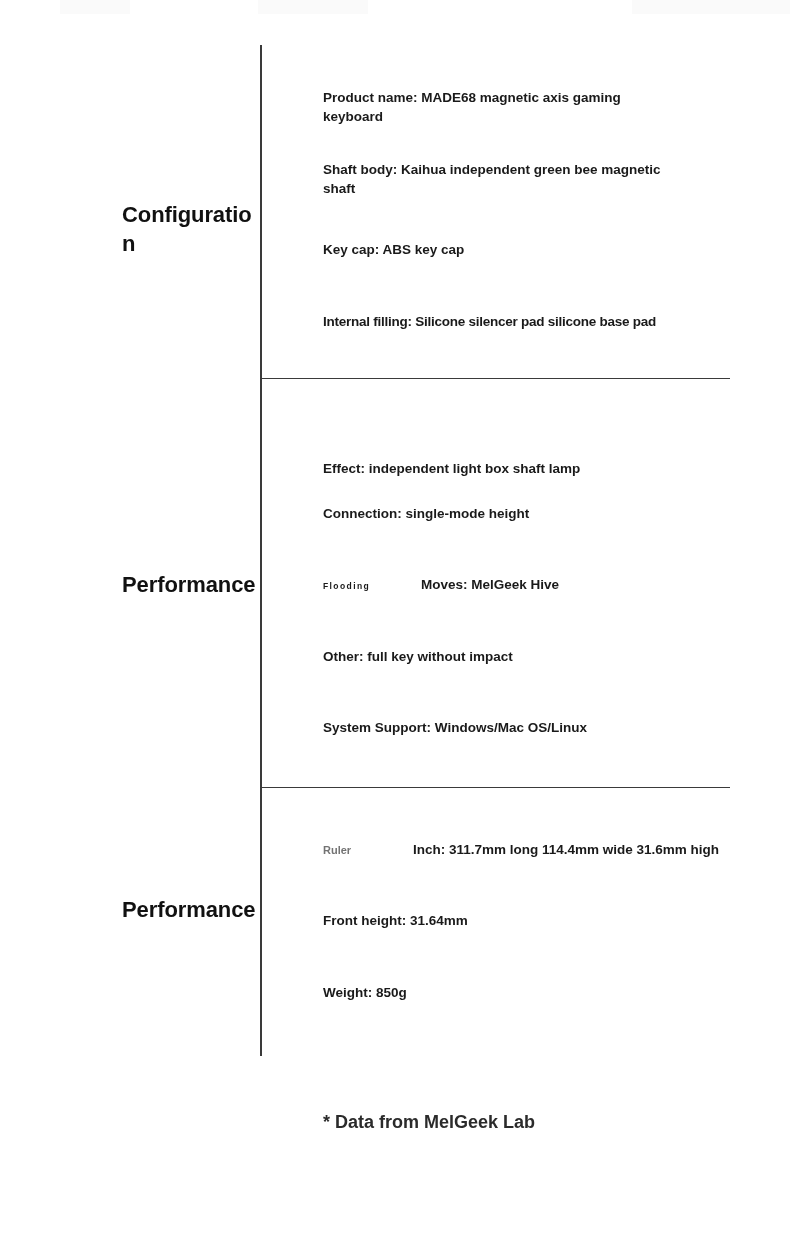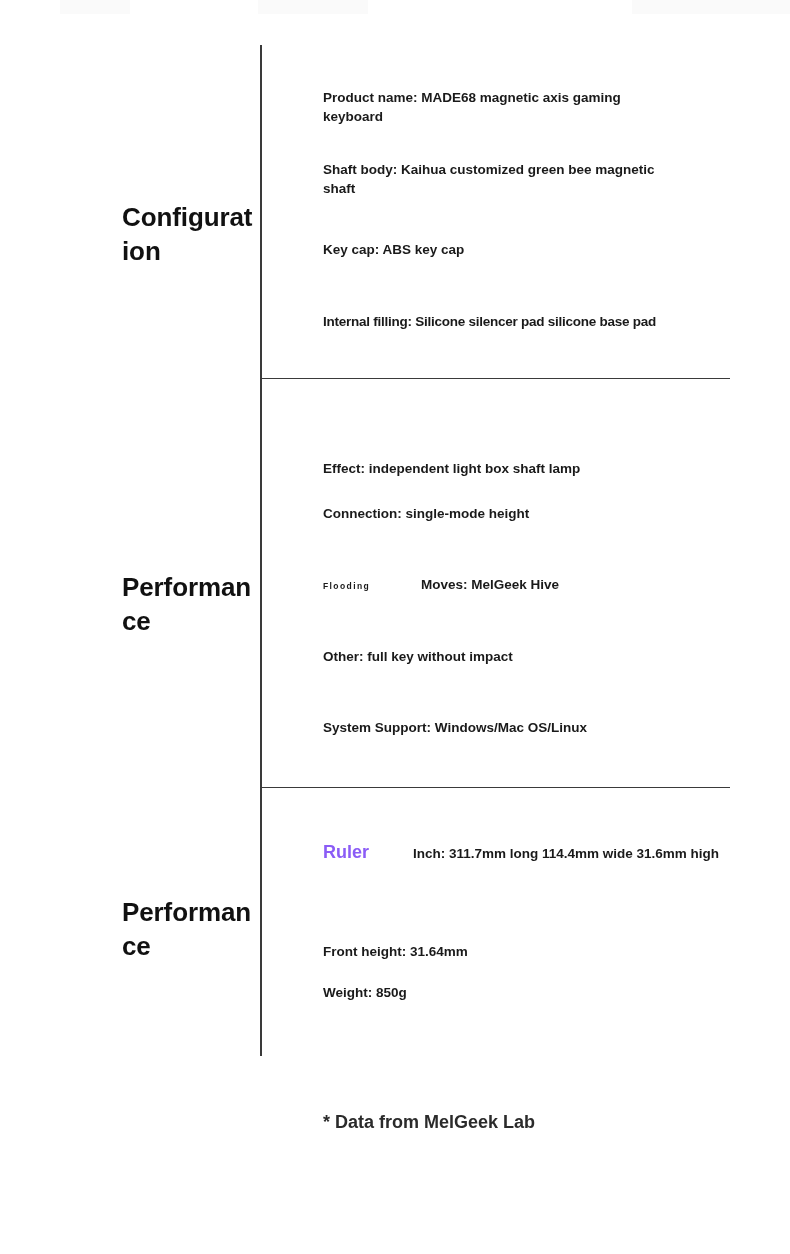--- a/index.html
+++ b/index.html
@@ -38,21 +38,21 @@
     position: absolute;
     left: 0;
     width: 790px;
   }
 
   
   .section-label {
     position: absolute;
     left: 122px;
     width: 136px;
-    font-size: 26px;
+    font-size: 22px;
     font-weight: bold;
     line-height: 1.32;
     color: #111111;
     word-break: break-all;
     letter-spacing: -0.1px;
   }
 
   .rows {
     position: absolute;
     left: 323px;
@@ -86,23 +86,23 @@
     font-weight: bold;
     vertical-align: baseline;
   }
   .sub-label.tiny {
     font-size: 8.5px;
     letter-spacing: 1.4px;
     width: 98px;
     color: #1a1a1a;
   }
   .sub-label.normal {
-    font-size: 18px;
+    font-size: 11px;
     width: 90px;
-    color: #8b5cf6;
+    color: #737373;
   }
   .row-value {
     display: inline-block;
     vertical-align: baseline;
   }
 
   .divider {
     position: absolute;
     left: 261px;
     width: 469px;
@@ -137,21 +137,21 @@
   <div class="top-artifact" style="left:632px; width:230px;"></div>
 
   <div class="vrule"></div>
 
   <div class="section">
     <div class="section-label" style="top:200px;">Configuration</div>
 
     <div class="rows">
       <div class="row wrapping" style="top:88px;">Product name: MADE68 magnetic axis gaming keyboard</div>
 
-      <div class="row wrapping" style="top:160px;">Shaft body: Kaihua customized green bee magnetic shaft</div>
+      <div class="row wrapping" style="top:160px;">Shaft body: Kaihua independent green bee magnetic shaft</div>
 
       <div class="row" style="top:240px;">Key cap: ABS key cap</div>
 
       <div class="row condensed wide" style="top:312px;">Internal filling: Silicone silencer pad silicone base pad</div>
     </div>
   </div>
 
   <div class="divider" style="top:378px;"></div>
 
   <div class="section">
@@ -175,21 +175,21 @@
   <div class="divider" style="top:787px;"></div>
 
   <div class="section">
     <div class="section-label" style="top:895px;">Performance</div>
 
     <div class="rows">
       <div class="row wide" style="top:840px;">
         <span class="sub-label normal">Ruler</span><span class="row-value">Inch: 311.7mm long 114.4mm wide 31.6mm high</span>
       </div>
 
-      <div class="row" style="top:942px;">Front height: 31.64mm</div>
+      <div class="row" style="top:911px;">Front height: 31.64mm</div>
 
       <div class="row" style="top:983px;">Weight: 850g</div>
     </div>
   </div>
 
   <div class="footnote" style="top:1112px;">* Data from MelGeek Lab</div>
 
 </div>
 
 </body></html>

